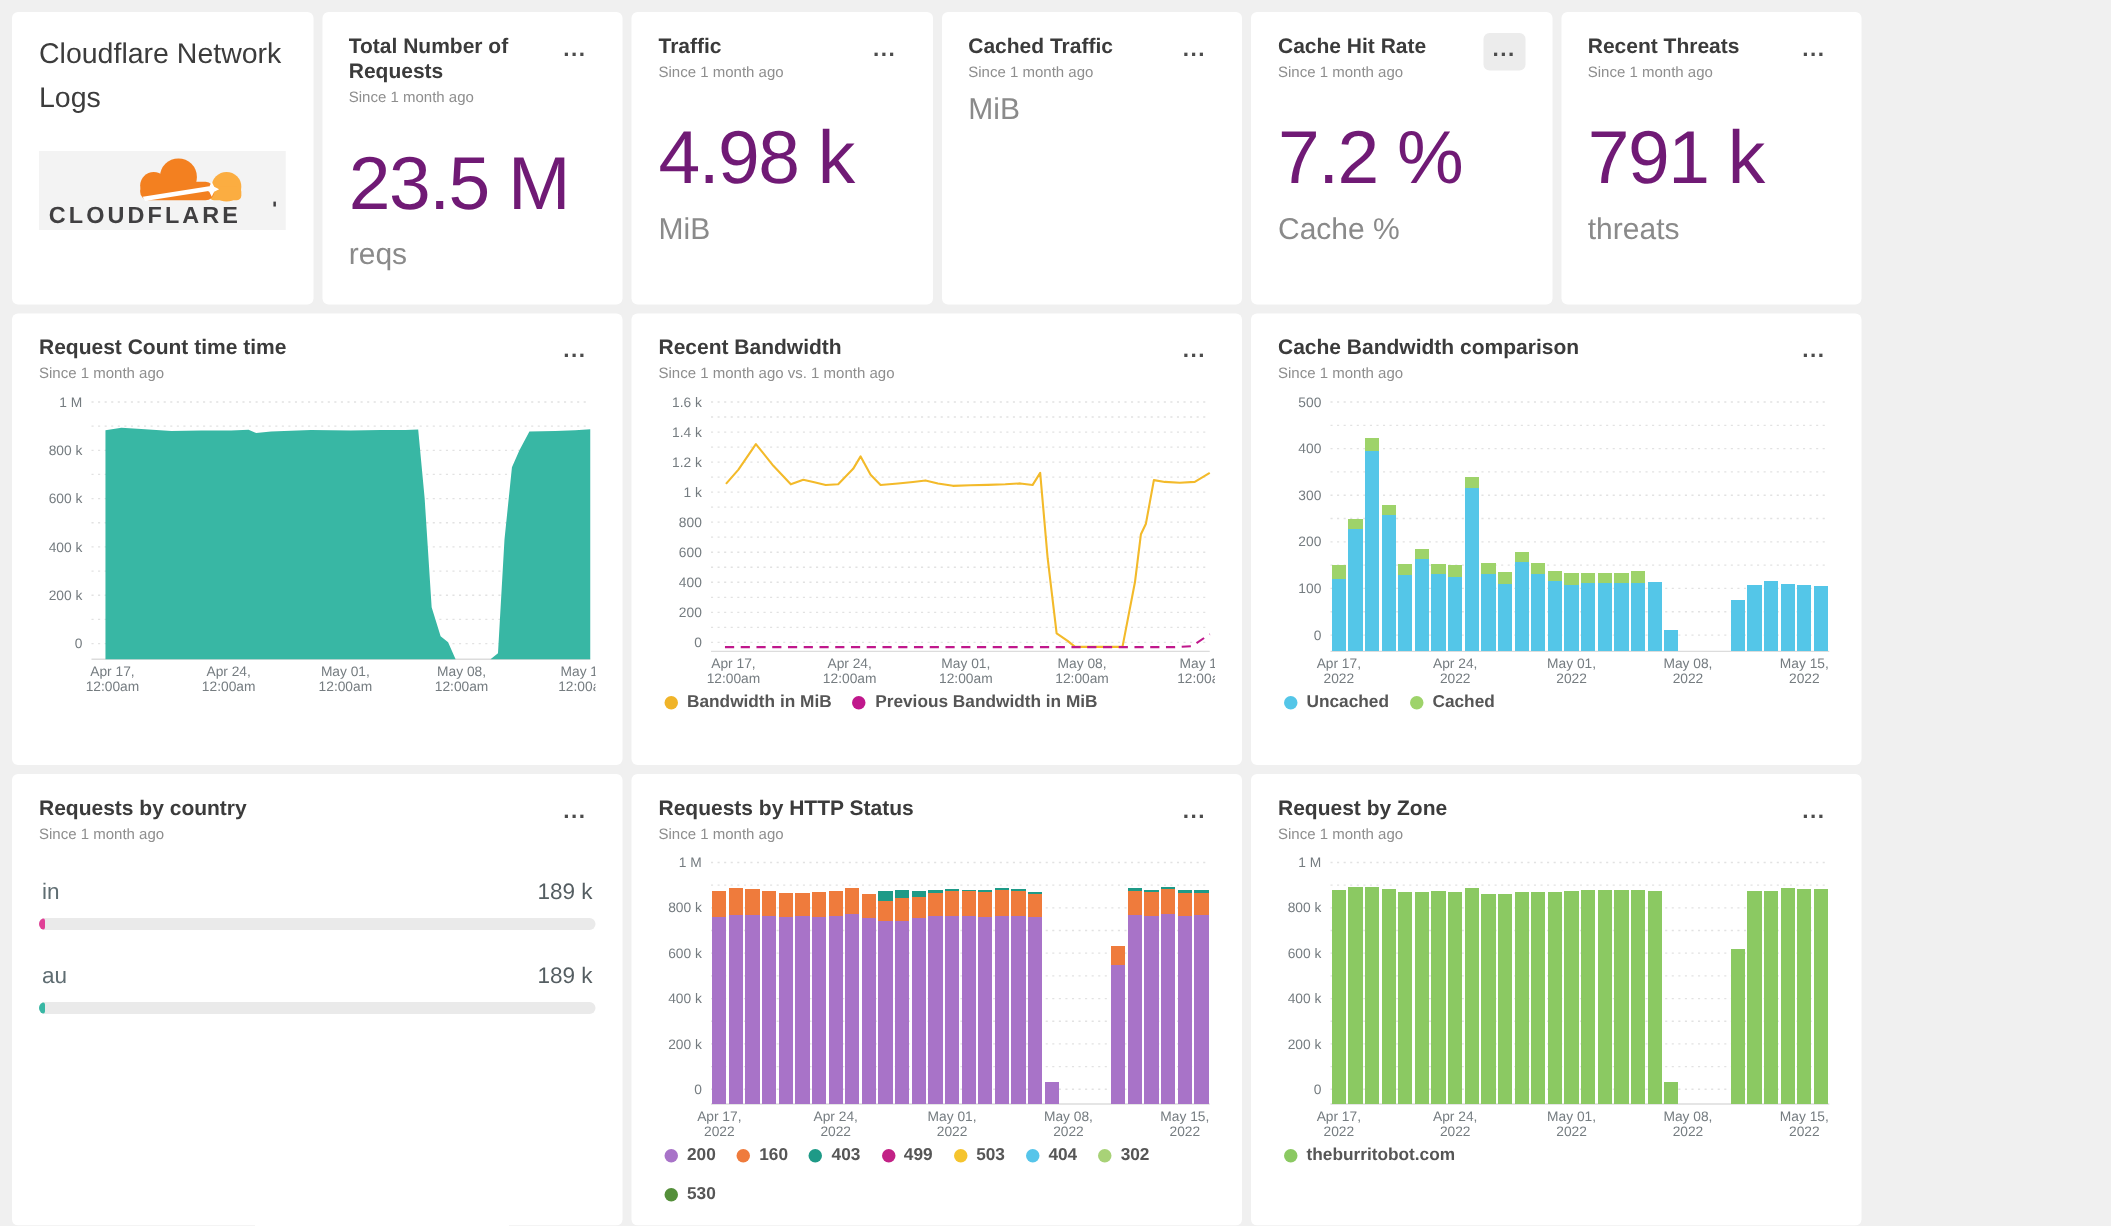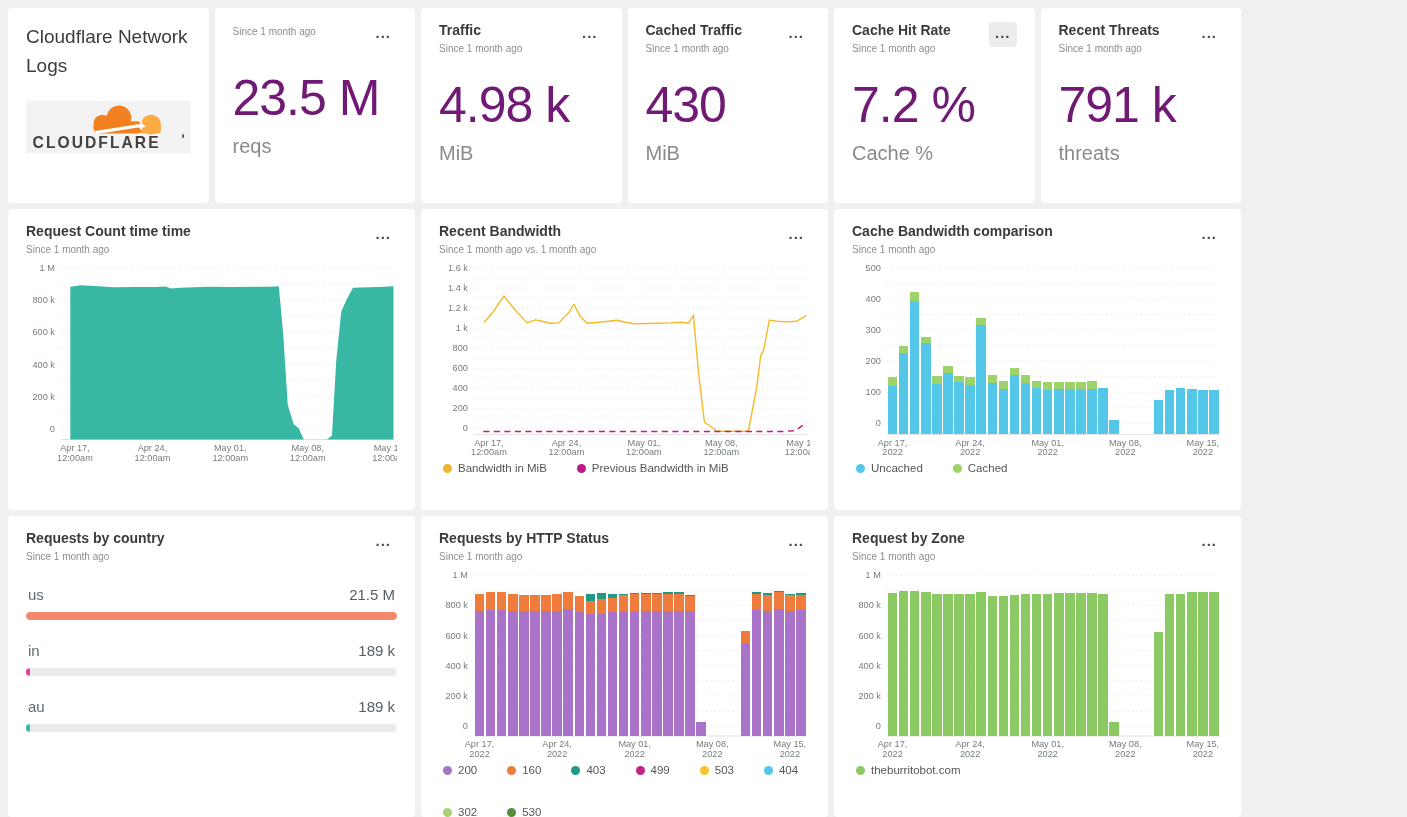--- a/index.html
+++ b/index.html
@@ -14,21 +14,21 @@
   .subtitle{font-size:10px;color:#8e8e8e;margin-top:4px;}
   .menu{color:#4c4c4c;font-weight:bold;font-size:15px;line-height:8px;letter-spacing:1px;
         padding:7px 6px 10px 6px;border-radius:4px;cursor:pointer;user-select:none;}
   .menu.active{background:#ececec;}
   .kpi-value{font-size:50px;color:#701a75;margin-top:22px;letter-spacing:-1px;white-space:nowrap;}
   .kpi-unit{font-size:20px;color:#8a8a8a;margin-top:8px;}
   .hdr-title{font-size:19px;color:#3c3c3c;line-height:1.55;}
   .cf-logo{display:block;width:100%;height:64px;margin-top:14px;}
   .chart-svg{display:block;width:100%;margin-top:6px;}
   .tick{font-size:10.5px;fill:#757c80;}
-  .legend{display:flex;gap:30px;margin-top:2px;padding-left:4px;flex-wrap:wrap;}
+  .legend{display:flex;gap:14px;margin-top:2px;padding-left:4px;flex-wrap:wrap;font-weight:bold;}
   .legend-item{display:flex;align-items:center;gap:6px;font-size:11.5px;color:#565656;cursor:pointer;}
   .dot{width:9px;height:9px;border-radius:50%;flex:0 0 auto;}
   .country-rows{margin-top:24px;}
   .country-row{margin-bottom:22px;}
   .country-line{display:flex;justify-content:space-between;font-size:15px;color:#5f6d72;margin-bottom:9px;padding:0 2px;}
   .country-val{color:#555e62;}
   .track{height:8px;border-radius:4px;background:#eaeaea;position:relative;overflow:hidden;}
   .fill{position:absolute;left:0;top:0;bottom:0;border-radius:4px;}
 </style>
 </head>
@@ -48,20 +48,21 @@
       <polygon points="84,37 138,28.5 140,32 86,40.5" fill="#ffffff"></polygon>
       <path d="M140 25 l2 4 4 2 -4 2 -2 4 -2 -4 -4 -2 4 -2 Z" fill="#ffffff"></path>
       <text x="8" y="58" font-size="19" font-weight="bold" letter-spacing="2.5" fill="#403f41">CLOUDFLARE</text>
       <rect x="190" y="41" width="2" height="4" fill="#403f41"></rect>
     </svg>
   </div>
 
   <div class="card">
     <div class="card-head">
       <div>
+        <div class="title">Total Number of Requests</div>
         <div class="subtitle">Since 1 month ago</div>
       </div>
       <div class="menu">...</div>
     </div>
     <div class="kpi-value">23.5 M</div>
     <div class="kpi-unit">reqs</div>
   </div>
 
   <div class="card">
     <div class="card-head">
@@ -76,21 +77,20 @@
   </div>
 
   <div class="card">
     <div class="card-head">
       <div>
         <div class="title">Cached Traffic</div>
         <div class="subtitle">Since 1 month ago</div>
       </div>
       <div class="menu">...</div>
     </div>
-    <div class="kpi-value">430</div>
     <div class="kpi-unit">MiB</div>
   </div>
 
   <div class="card">
     <div class="card-head">
       <div>
         <div class="title">Cache Hit Rate</div>
         <div class="subtitle">Since 1 month ago</div>
       </div>
       <div class="menu active">...</div>
@@ -296,29 +296,20 @@
 
   <div class="card span2">
     <div class="card-head">
       <div>
         <div class="title">Requests by country</div>
         <div class="subtitle">Since 1 month ago</div>
       </div>
       <div class="menu">...</div>
     </div>
     <div class="country-rows" id="country-rows">
-        <div class="country-row">
-          <div class="country-line">
-            <span>us</span>
-            <span class="country-val">21.5 M</span>
-          </div>
-          <div class="track">
-            <div class="fill" style="width: calc(100%); min-width: 3px; background: rgb(245, 135, 107);"></div>
-          </div>
-        </div>
         <div class="country-row">
           <div class="country-line">
             <span>in</span>
             <span class="country-val">189 k</span>
           </div>
           <div class="track">
             <div class="fill" style="width: calc(1.2%); min-width: 3px; background: rgb(224, 63, 150);"></div>
           </div>
         </div>
         <div class="country-row">

